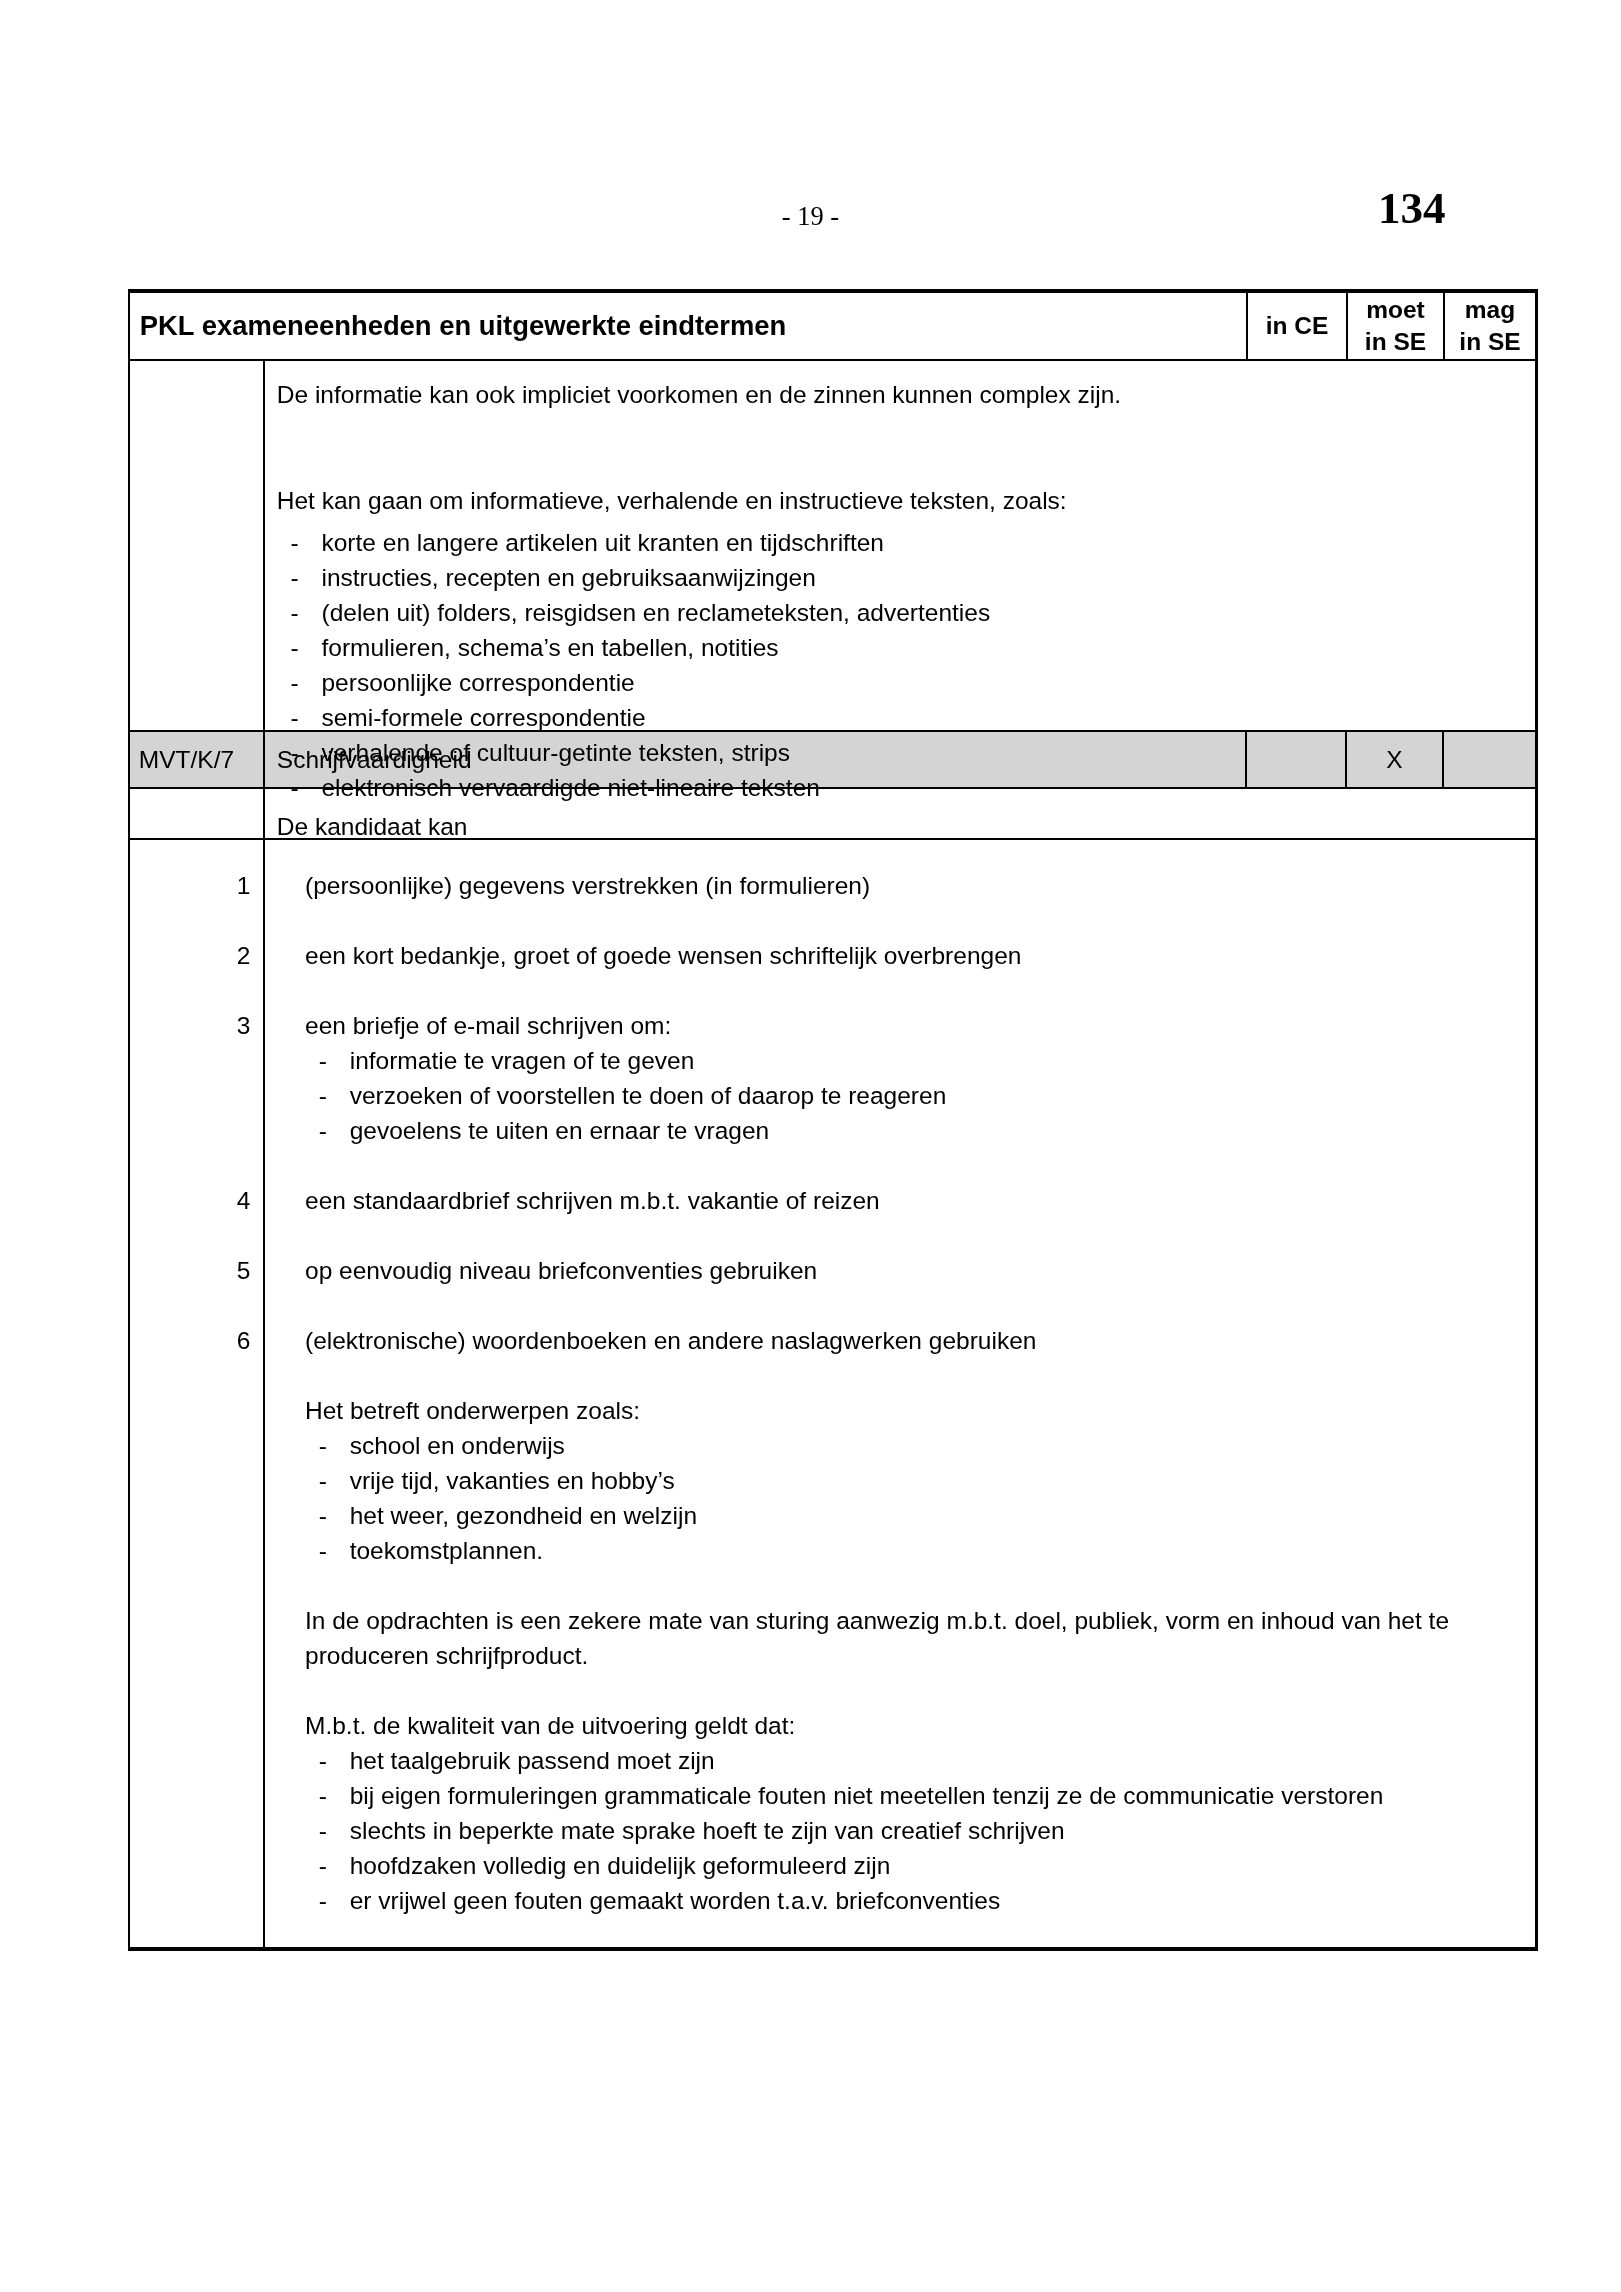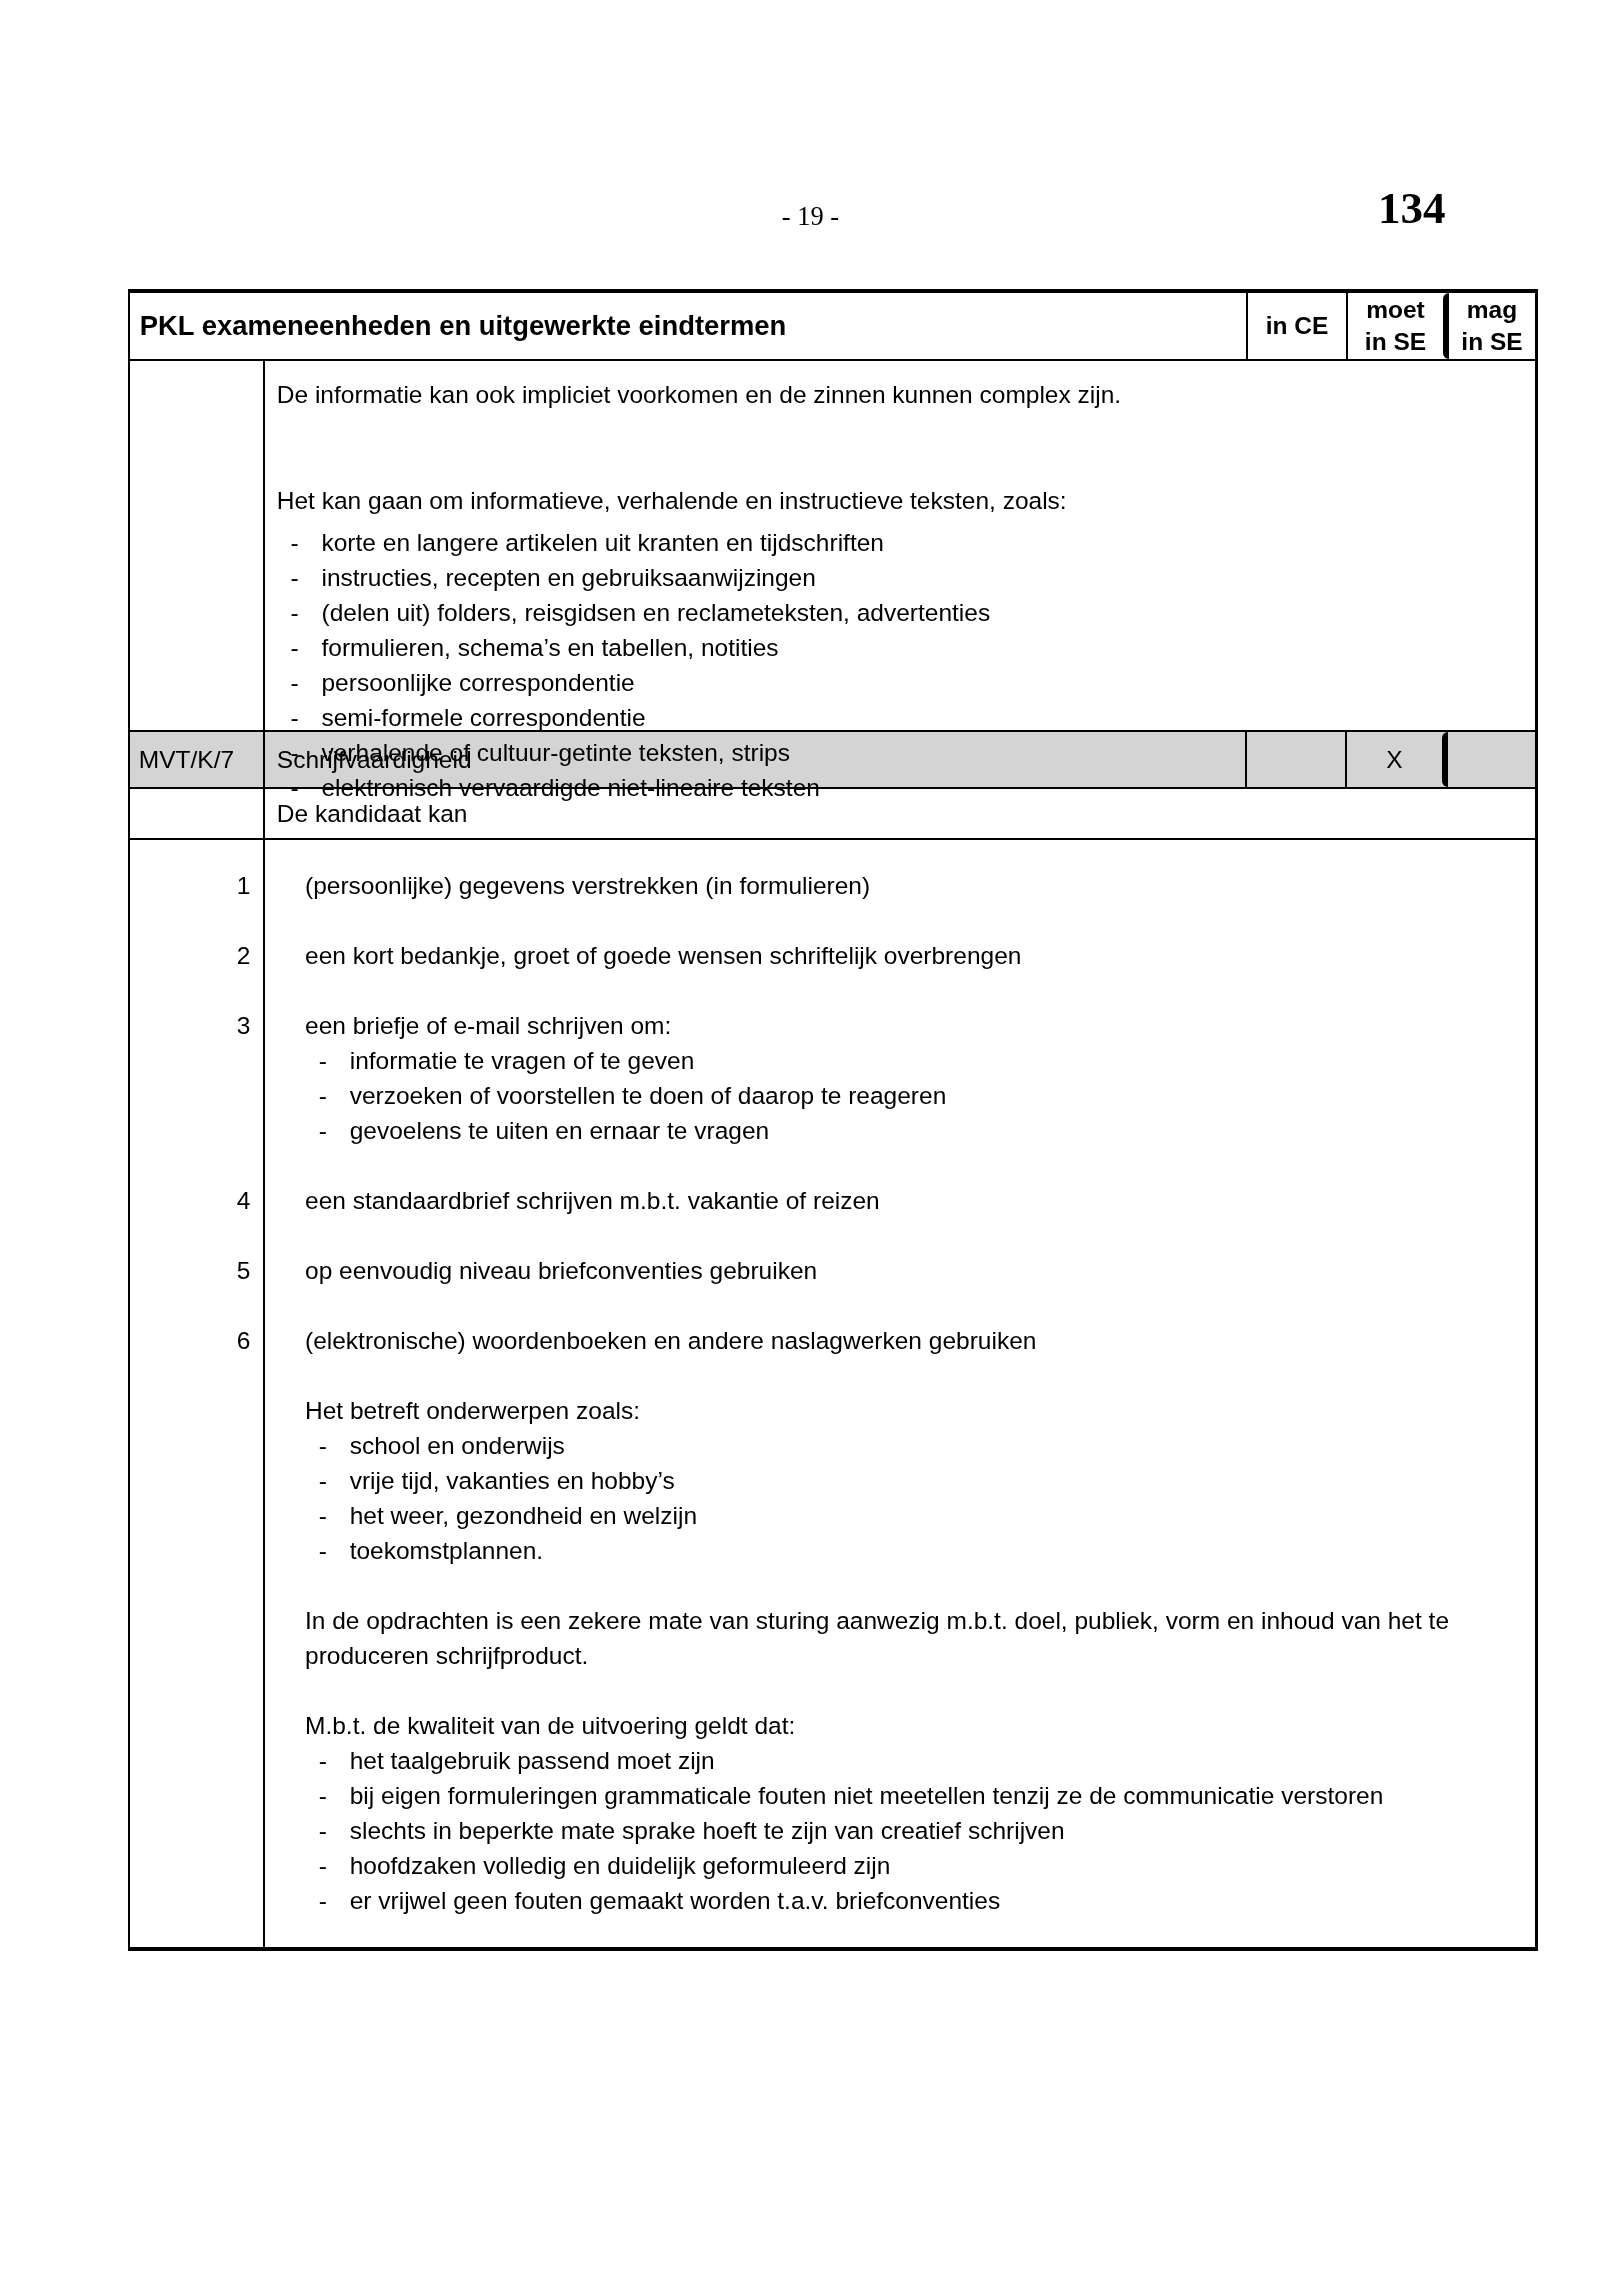--- a/index.html
+++ b/index.html
@@ -27,21 +27,21 @@
     background: #fff;
   }
   .row { display: flex; align-items: stretch; }
 
   
   .codecell { flex: 0 0 135px; width: 135px; border-right: 2px solid #000; }
   .bodycell { flex: 1 1 auto; padding-left: 11.8px; padding-right: 9.8px; }
   .bodycell.fixed { flex: 0 0 980px; width: 980px; }
   .cecell  { flex: 0 0 100px; width: 100px; border-left: 2px solid #000; }
   .moetcell{ flex: 0 0 97px;  width: 97px;  border-left: 2px solid #000; }
-  .magcell { flex: 0 0 92px;  width: 92px;  border-left: 6px solid #000000; border-radius: 6px; }
+  .magcell { flex: 0 0 92px;  width: 92px;  border-left: 2px solid #000000; }
 
   
   .header-row { height: 68px; border-bottom: 2px solid #000; font-weight: bold; }
   .header-row .main-h {
     flex: 1 1 auto; display: flex; align-items: center;
     padding-left: 9.8px; font-size: 27.4px;
   }
   .header-row .colhead {
     display: flex; align-items: center; justify-content: center;
     text-align: center; font-size: 24.5px; line-height: 32px; padding: 0 5.9px;
@@ -64,21 +64,21 @@
     height: 59px; background: #d4d4d4;
     border-top: 2.9px solid #000; border-bottom: 2px solid #000;
     font-size: 24.5px;
   }
   .grayrow > div { display: flex; align-items: center; }
   .grayrow .codecell { padding-left: 8.8px; }
   .grayrow .moetcell, .grayrow .cecell, .grayrow .magcell { justify-content: center; }
 
   
   .kandidaatrow { height: 51px; border-bottom: 2px solid #000; }
-  .kandidaatrow .bodycell { padding-top: 7px; font-size: 24.5px; line-height: 35px; }
+  .kandidaatrow .bodycell { padding-top: 20px; font-size: 24.5px; line-height: 35px; }
 
   
   .numbered .codecell {
     text-align: right; padding-right: 12.7px;
     font-size: 24.5px; line-height: 35px;
   }
   .numbered .bodycell { font-size: 24.5px; line-height: 35px; }
   .item .bodycell, .prow .bodycell { padding-bottom: 35px; padding-left: 40px; }
   .item.first > .codecell, .item.first > .bodycell { padding-top: 28px; }
   .kwalrow .bodycell { padding-bottom: 0; }

